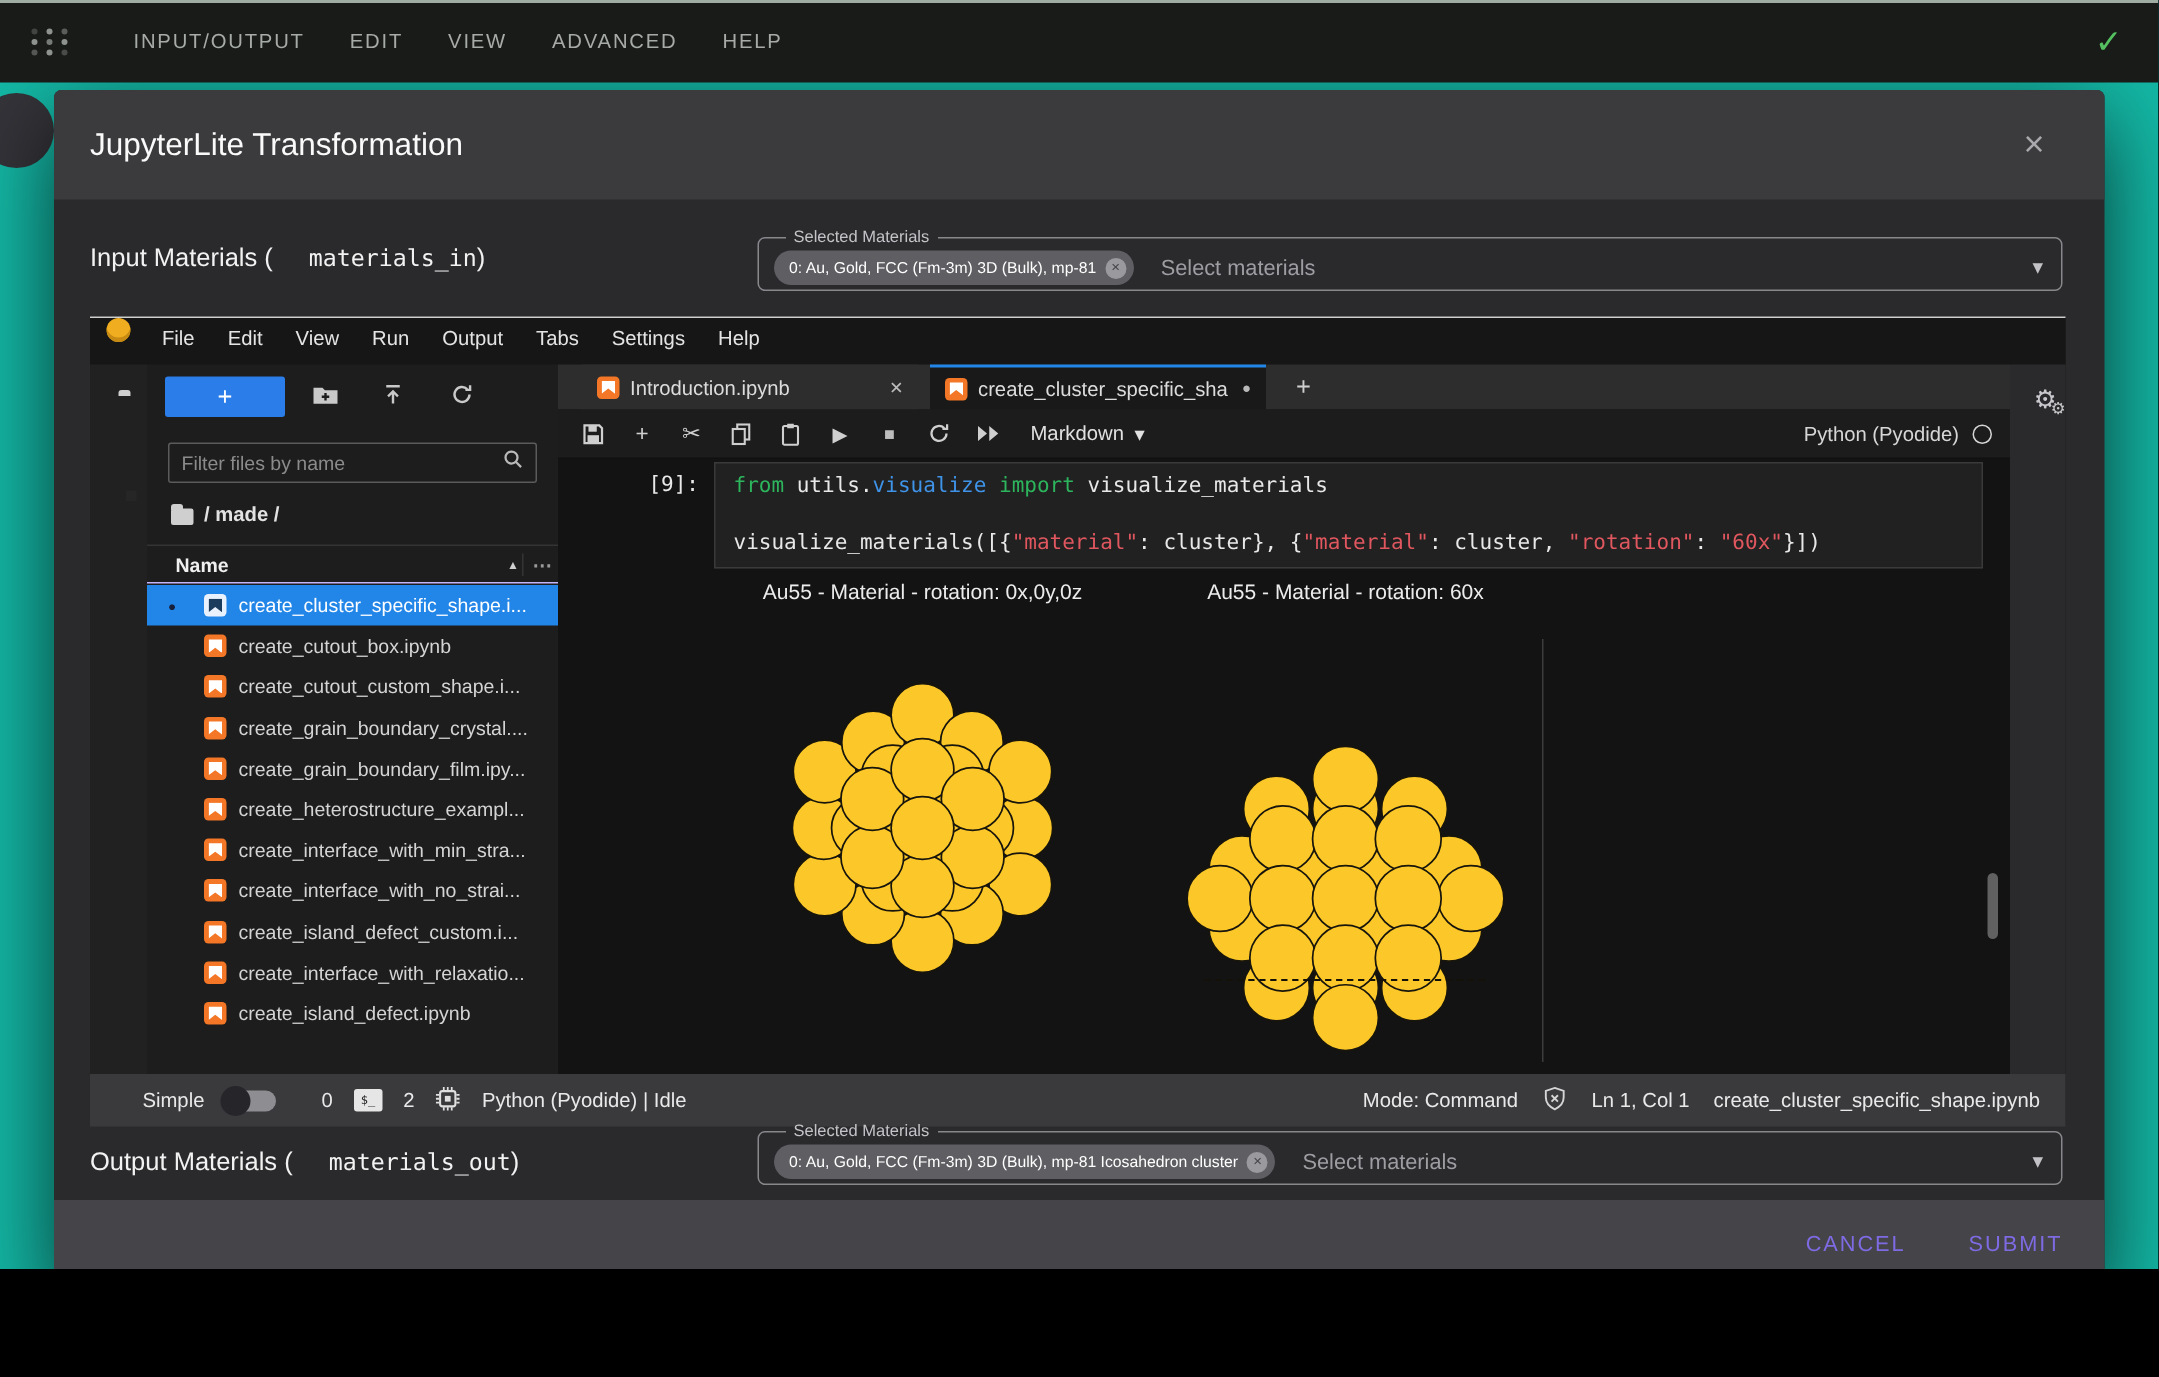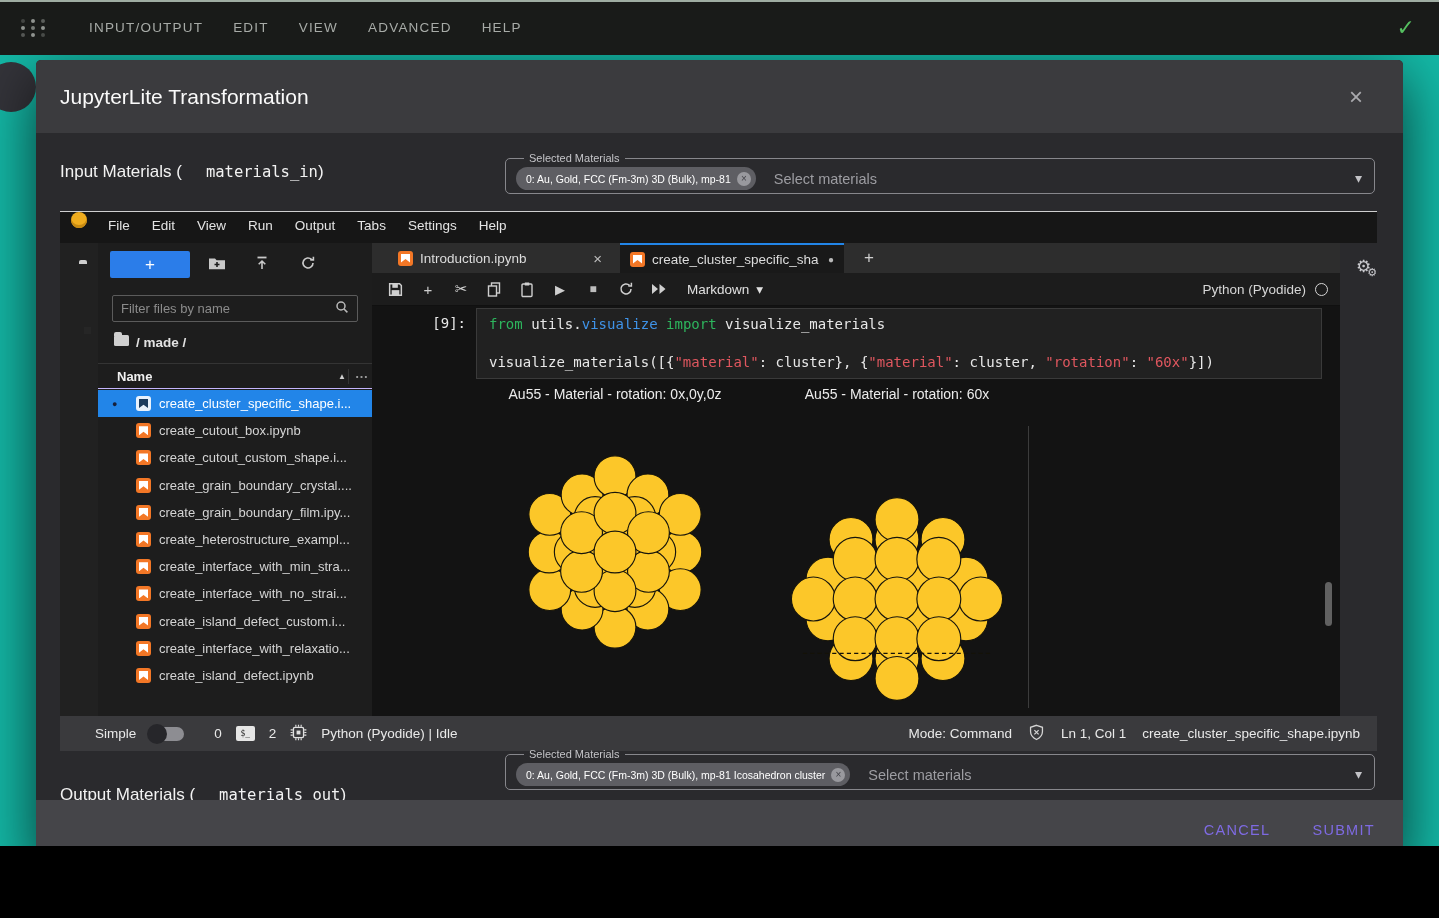--- a/index.html
+++ b/index.html
@@ -22,21 +22,21 @@
 
   
   .modal { position:absolute; left:36px; top:60px; width:1367px; height:800px; background:#2a2a2d; border-radius:5px; box-shadow:0 18px 60px rgba(0,0,0,.7); z-index:3; }
   .modal-header { position:absolute; left:0; top:0; width:100%; height:73px; background:#3b3b3e; border-radius:5px 5px 0 0; display:flex; align-items:center; }
   .modal-header h1 { margin-left:24px; color:#fafafa; font-size:21px; font-weight:500; }
   .modal-header .close { margin-left:auto; margin-right:40px; color:#a9a9ad; font-size:24px; line-height:1; cursor:pointer; }
 
   .mat-label { position:absolute; left:24px; color:#f2f2f2; font-size:17px; white-space:nowrap; }
   .mat-label code { font-family:"DejaVu Sans Mono", monospace; font-size:15.5px;padding-left:24px; }
   .mat-label.input { top:102px; }
-  .mat-label.output { top:725px; }
+  .mat-label.output { top:705px; }
 
   fieldset.mat-field { position:absolute; left:469px; width:870px; height:42px; border:1px solid #87878c; border-radius:5px; background:transparent; display:flex; align-items:center; padding:0 36px 0 10px; }
   fieldset.mat-field.input { top:92px; }
   fieldset.mat-field.output { top:688px; }
   fieldset.mat-field legend { margin-left:8px; padding:0 5px; font-size:11px; color:#c4c4c8; }
   .chip { display:inline-flex; align-items:center; height:23px; background:#5e5e63; border-radius:12px; padding:0 5px 0 10px; color:#fff; font-size:10.5px; white-space:nowrap; cursor:pointer; }
   .chip-x { margin-left:6px; width:14px; height:14px; border-radius:50%; background:#99999e; color:#44444a; font-size:10px; line-height:14px; text-align:center; cursor:pointer; }
   .ph { margin-left:18px; color:#9d9da2; font-size:14.5px; }
   .fld-caret { position:absolute; right:12px; top:50%; transform:translateY(-58%); color:#c3c3c7; font-size:14px; cursor:pointer; }
 
@@ -62,21 +62,21 @@
   .act-running::after { content:""; position:absolute; left:5px; top:5px; width:7px; height:7px; background:#262626; }
   .act-toc { width:17px; height:2.5px; background:#cfcfcf; box-shadow:0 6px 0 #cfcfcf, 0 12px 0 #cfcfcf; }
 
   .jp-browser { position:absolute; left:38px; top:31px; width:274px; height:473px; background:#1d1d1d; }
   .fb-toolbar { position:absolute; left:0; top:8px; width:100%; height:28px; }
   .fb-new { position:absolute; left:12px; top:0; width:80px; height:27px; background:#2b7de9; border:none; border-radius:2px; color:#fff; font-size:17px; cursor:pointer; }
   .fb-ic { position:absolute; top:4px; cursor:pointer; }
   .fb-filter { position:absolute; left:14px; top:52px; width:246px; height:27px; border:1px solid #5b5b5b; border-radius:2px; display:flex; align-items:center; background:#1d1d1d; }
   .fb-filter input { flex:1; background:transparent; border:none; outline:none; color:#cfcfcf; font-size:13px; padding:0 8px; font-family:"Liberation Sans",sans-serif; }
   .fb-filter input::placeholder { color:#8b8b8b; }
-  .fb-crumb { position:absolute; left:16px; top:92px; display:flex; align-items:flex-start; color:#e2e2e2; font-size:13.5px; font-weight:bold; }
+  .fb-crumb { position:absolute; left:16px; top:92px; display:flex; align-items:flex-end; color:#e2e2e2; font-size:13.5px; font-weight:bold; }
   .fb-crumb .icon-folder { width:15px; height:11px; background:#cfcfcf; margin-right:7px; cursor:pointer; }
   .fb-header { position:absolute; left:0; top:120px; width:100%; height:26px; border-top:1px solid #343434; border-bottom:1px solid #c4b5fd; display:flex; align-items:center; color:#f0f0f0; font-size:13px; font-weight:bold; }
   .fb-header .hname { margin-left:19px; cursor:pointer; }
   .fb-header .sort { margin-left:auto; margin-right:26px; font-size:8px; color:#cfcfcf; }
   .fb-header .more { position:absolute; right:4px; color:#9a9a9a; font-size:13px; border-left:1px solid #343434; padding-left:6px; cursor:pointer; }
   #file-list { position:absolute; left:0; top:147px; width:100%; }
   .file-row { height:27.2px; display:flex; align-items:center; padding-left:38px; color:#d4d4d4; font-size:13px; white-space:nowrap; cursor:pointer; position:relative; }
   .file-row.selected { background:#2285e8; color:#fff; }
   .file-row .dirty-dot { position:absolute; left:14px; font-size:9px; color:#17203a; }
   .nb-icon { width:15px; height:15px; border-radius:3px; background:#f37726; position:relative; flex:none; margin-right:8px; }
@@ -91,21 +91,21 @@
   .tab .tlabel { overflow:hidden; text-overflow:clip; flex:1; }
   .tab .tclose { margin-left:8px; color:#bdbdbd; font-size:15px; }
   .tab.active { margin-left:8px; background:#191919; border-top:2px solid #2285e8; }
   .tab .tdot { margin-left:4px; color:#b9b9b9; font-size:10px; }
   .tab-add { margin-left:10px; width:30px; background:none; border:none; color:#cfcfcf; font-size:17px; cursor:pointer; }
 
   .jp-toolbar { position:absolute; left:0; top:30px; width:100%; height:33px; background:#1c1c1c; border-bottom:1px solid #101010; display:flex; align-items:center; }
   .tb { margin-left:13px; width:20px; height:20px; display:flex; align-items:center; justify-content:center; cursor:pointer; color:#cfcfcf; }
   .tb svg { display:block; }
   .tb.txt { font-size:15px; }
-  .celltype { margin-left:18px; color:#e0e0e0; font-size:13.5px; display:flex; align-items:center; gap:7px; cursor:pointer; }
+  .celltype { margin-left:18px; color:#e0e0e0; font-size:13.5px; display:flex; gap:7px; cursor:pointer; }
   .kernel { margin-left:auto; margin-right:12px; color:#d6d6d6; font-size:13.5px; display:flex; align-items:center; gap:9px; cursor:pointer; }
   .kernel .kc { width:13px; height:13px; border:1.5px solid #d6d6d6; border-radius:50%; }
 
   .jp-content { position:absolute; left:0; top:63px; width:100%; height:410px; background:#131313; }
   .cell { position:absolute; left:0; top:2px; right:18px; display:flex; }
   .prompt { width:104px; padding:7px 10px 0 0; text-align:right; color:#e8e8e8; font-family:"DejaVu Sans Mono",monospace; font-size:14px; }
   .editor { flex:1; background:#212121; border:1px solid #3a3a3a; padding:6px 12px; font-family:"DejaVu Sans Mono",monospace; font-size:14px; color:#e8e8e8; line-height:19px; cursor:text; }
   .tok-kw { color:#2db55d; }
   .tok-mod { color:#3f93e8; }
   .tok-str { color:#e0575f; }

